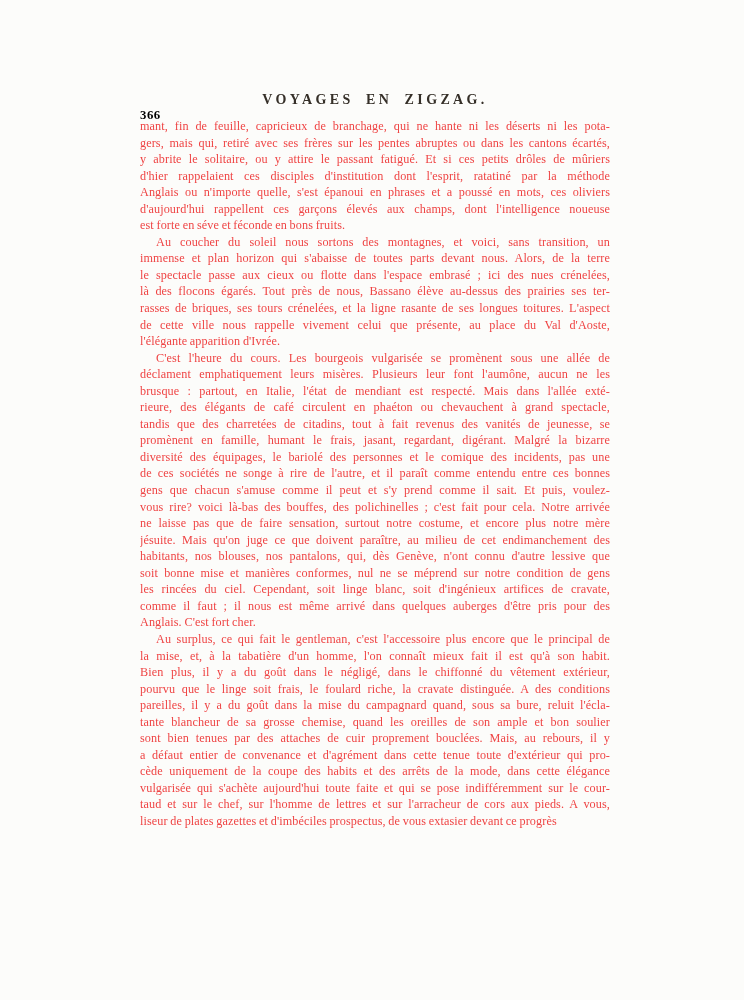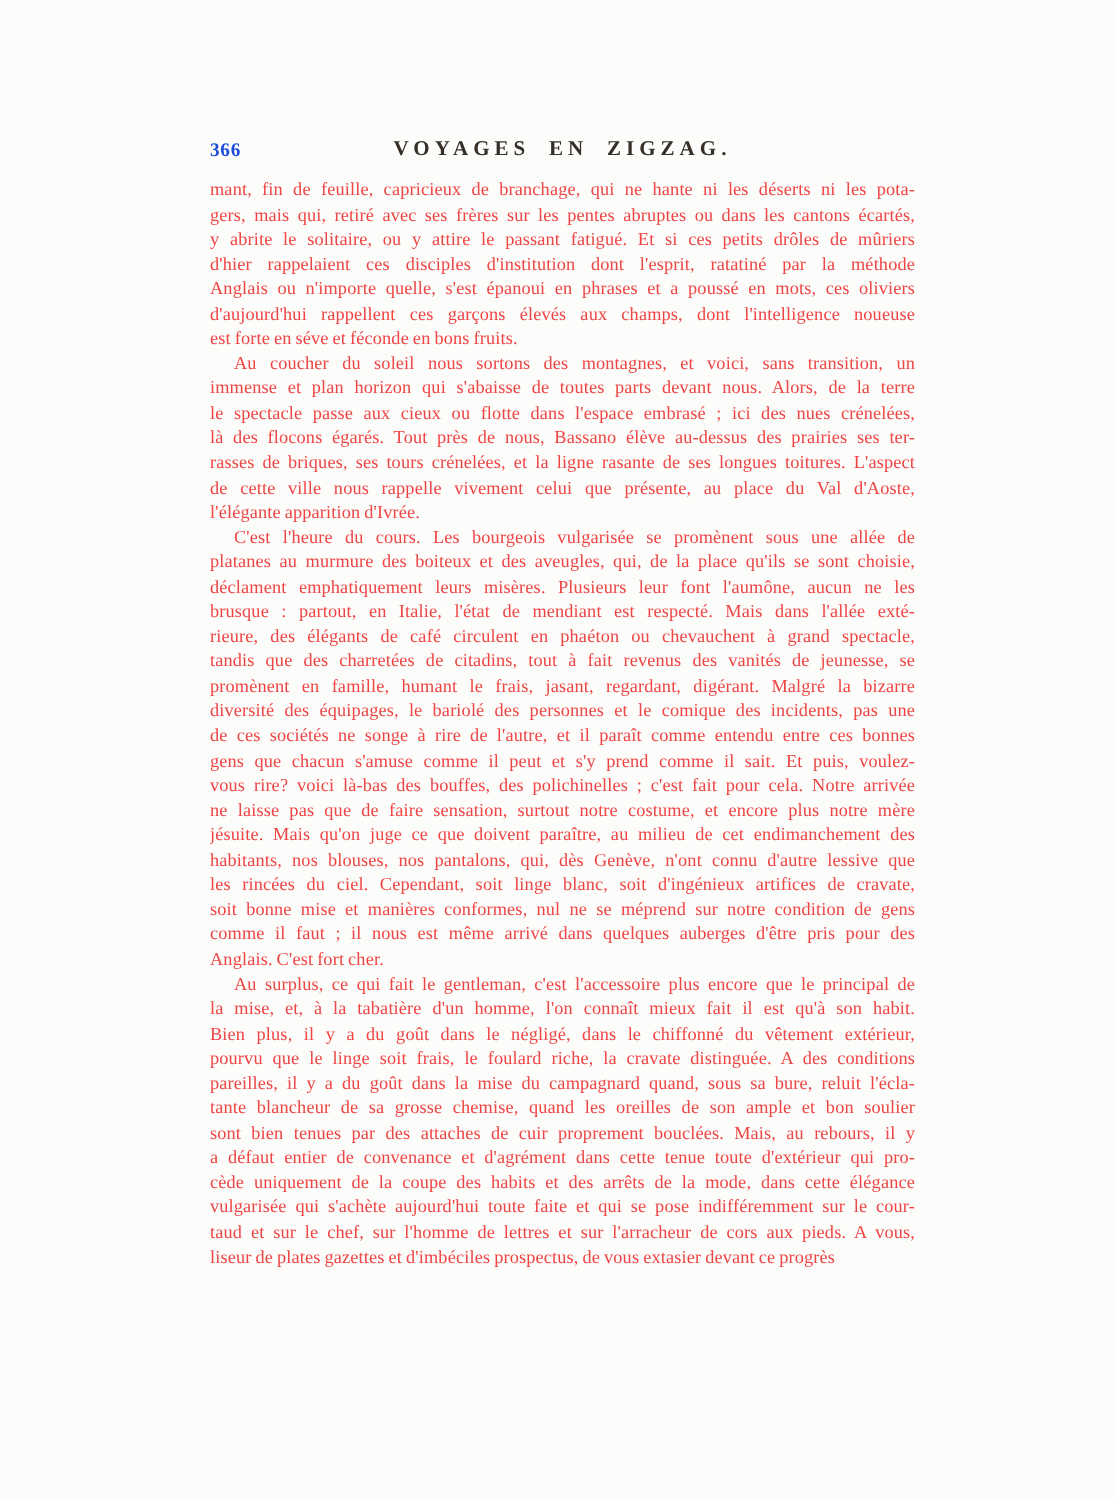--- a/index.html
+++ b/index.html
@@ -19,25 +19,25 @@
   .header-row {
     position: absolute;
     left: 140px;
     top: 92px;
     width: 470px;
     height: 17px;
   }
   .page-number {
     position: absolute;
     left: 0;
-    top: 1px;
+    top: 16px;
     font-size: 12.8px;
     font-weight: bold;
     letter-spacing: 0.5px;
-    color: #1d4ed8;
+    color: #000000;
   }
   .running-title {
     display: block;
     text-align: center;
     font-size: 14px;
     font-weight: bold;
     letter-spacing: 0.24em;
     word-spacing: 0.4em;
     color: #352f28;
   }
@@ -90,35 +90,34 @@
         <div class="line indent">Au coucher du soleil nous sortons des montagnes, et voici, sans transition, un</div>
         <div class="line">immense et plan horizon qui s'abaisse de toutes parts devant nous. Alors, de la terre</div>
         <div class="line">le spectacle passe aux cieux ou flotte dans l'espace embrasé ; ici des nues crénelées,</div>
         <div class="line">là des flocons égarés. Tout près de nous, Bassano élève au-dessus des prairies ses ter-</div>
         <div class="line">rasses de briques, ses tours crénelées, et la ligne rasante de ses longues toitures. L'aspect</div>
         <div class="line">de cette ville nous rappelle vivement celui que présente, au place du Val d'Aoste,</div>
         <div class="line last">l'élégante apparition d'Ivrée.</div>
       </div>
       <div class="para">
         <div class="line indent">C'est l'heure du cours. Les bourgeois vulgarisée se promènent sous une allée de</div>
-        <div class="line">platanes au murmure des boiteux et des aveugles, qui, de la place qu'ils se sont choisie,</div>
         <div class="line">déclament emphatiquement leurs misères. Plusieurs leur font l'aumône, aucun ne les</div>
         <div class="line">brusque : partout, en Italie, l'état de mendiant est respecté. Mais dans l'allée exté-</div>
         <div class="line">rieure, des élégants de café circulent en phaéton ou chevauchent à grand spectacle,</div>
         <div class="line">tandis que des charretées de citadins, tout à fait revenus des vanités de jeunesse, se</div>
         <div class="line">promènent en famille, humant le frais, jasant, regardant, digérant. Malgré la bizarre</div>
         <div class="line">diversité des équipages, le bariolé des personnes et le comique des incidents, pas une</div>
         <div class="line">de ces sociétés ne songe à rire de l'autre, et il paraît comme entendu entre ces bonnes</div>
         <div class="line">gens que chacun s'amuse comme il peut et s'y prend comme il sait. Et puis, voulez-</div>
         <div class="line">vous rire? voici là-bas des bouffes, des polichinelles ; c'est fait pour cela. Notre arrivée</div>
         <div class="line">ne laisse pas que de faire sensation, surtout notre costume, et encore plus notre mère</div>
         <div class="line">jésuite. Mais qu'on juge ce que doivent paraître, au milieu de cet endimanchement des</div>
         <div class="line">habitants, nos blouses, nos pantalons, qui, dès Genève, n'ont connu d'autre lessive que</div>
+        <div class="line">soit bonne mise et manières conformes, nul ne se méprend sur notre condition de gens</div>
         <div class="line">les rincées du ciel. Cependant, soit linge blanc, soit d'ingénieux artifices de cravate,</div>
-        <div class="line">soit bonne mise et manières conformes, nul ne se méprend sur notre condition de gens</div>
         <div class="line">comme il faut ; il nous est même arrivé dans quelques auberges d'être pris pour des</div>
         <div class="line last">Anglais. C'est fort cher.</div>
       </div>
       <div class="para">
         <div class="line indent">Au surplus, ce qui fait le gentleman, c'est l'accessoire plus encore que le principal de</div>
         <div class="line">la mise, et, à la tabatière d'un homme, l'on connaît mieux fait il est qu'à son habit.</div>
         <div class="line">Bien plus, il y a du goût dans le négligé, dans le chiffonné du vêtement extérieur,</div>
         <div class="line">pourvu que le linge soit frais, le foulard riche, la cravate distinguée. A des conditions</div>
         <div class="line">pareilles, il y a du goût dans la mise du campagnard quand, sous sa bure, reluit l'écla-</div>
         <div class="line">tante blancheur de sa grosse chemise, quand les oreilles de son ample et bon soulier</div>

